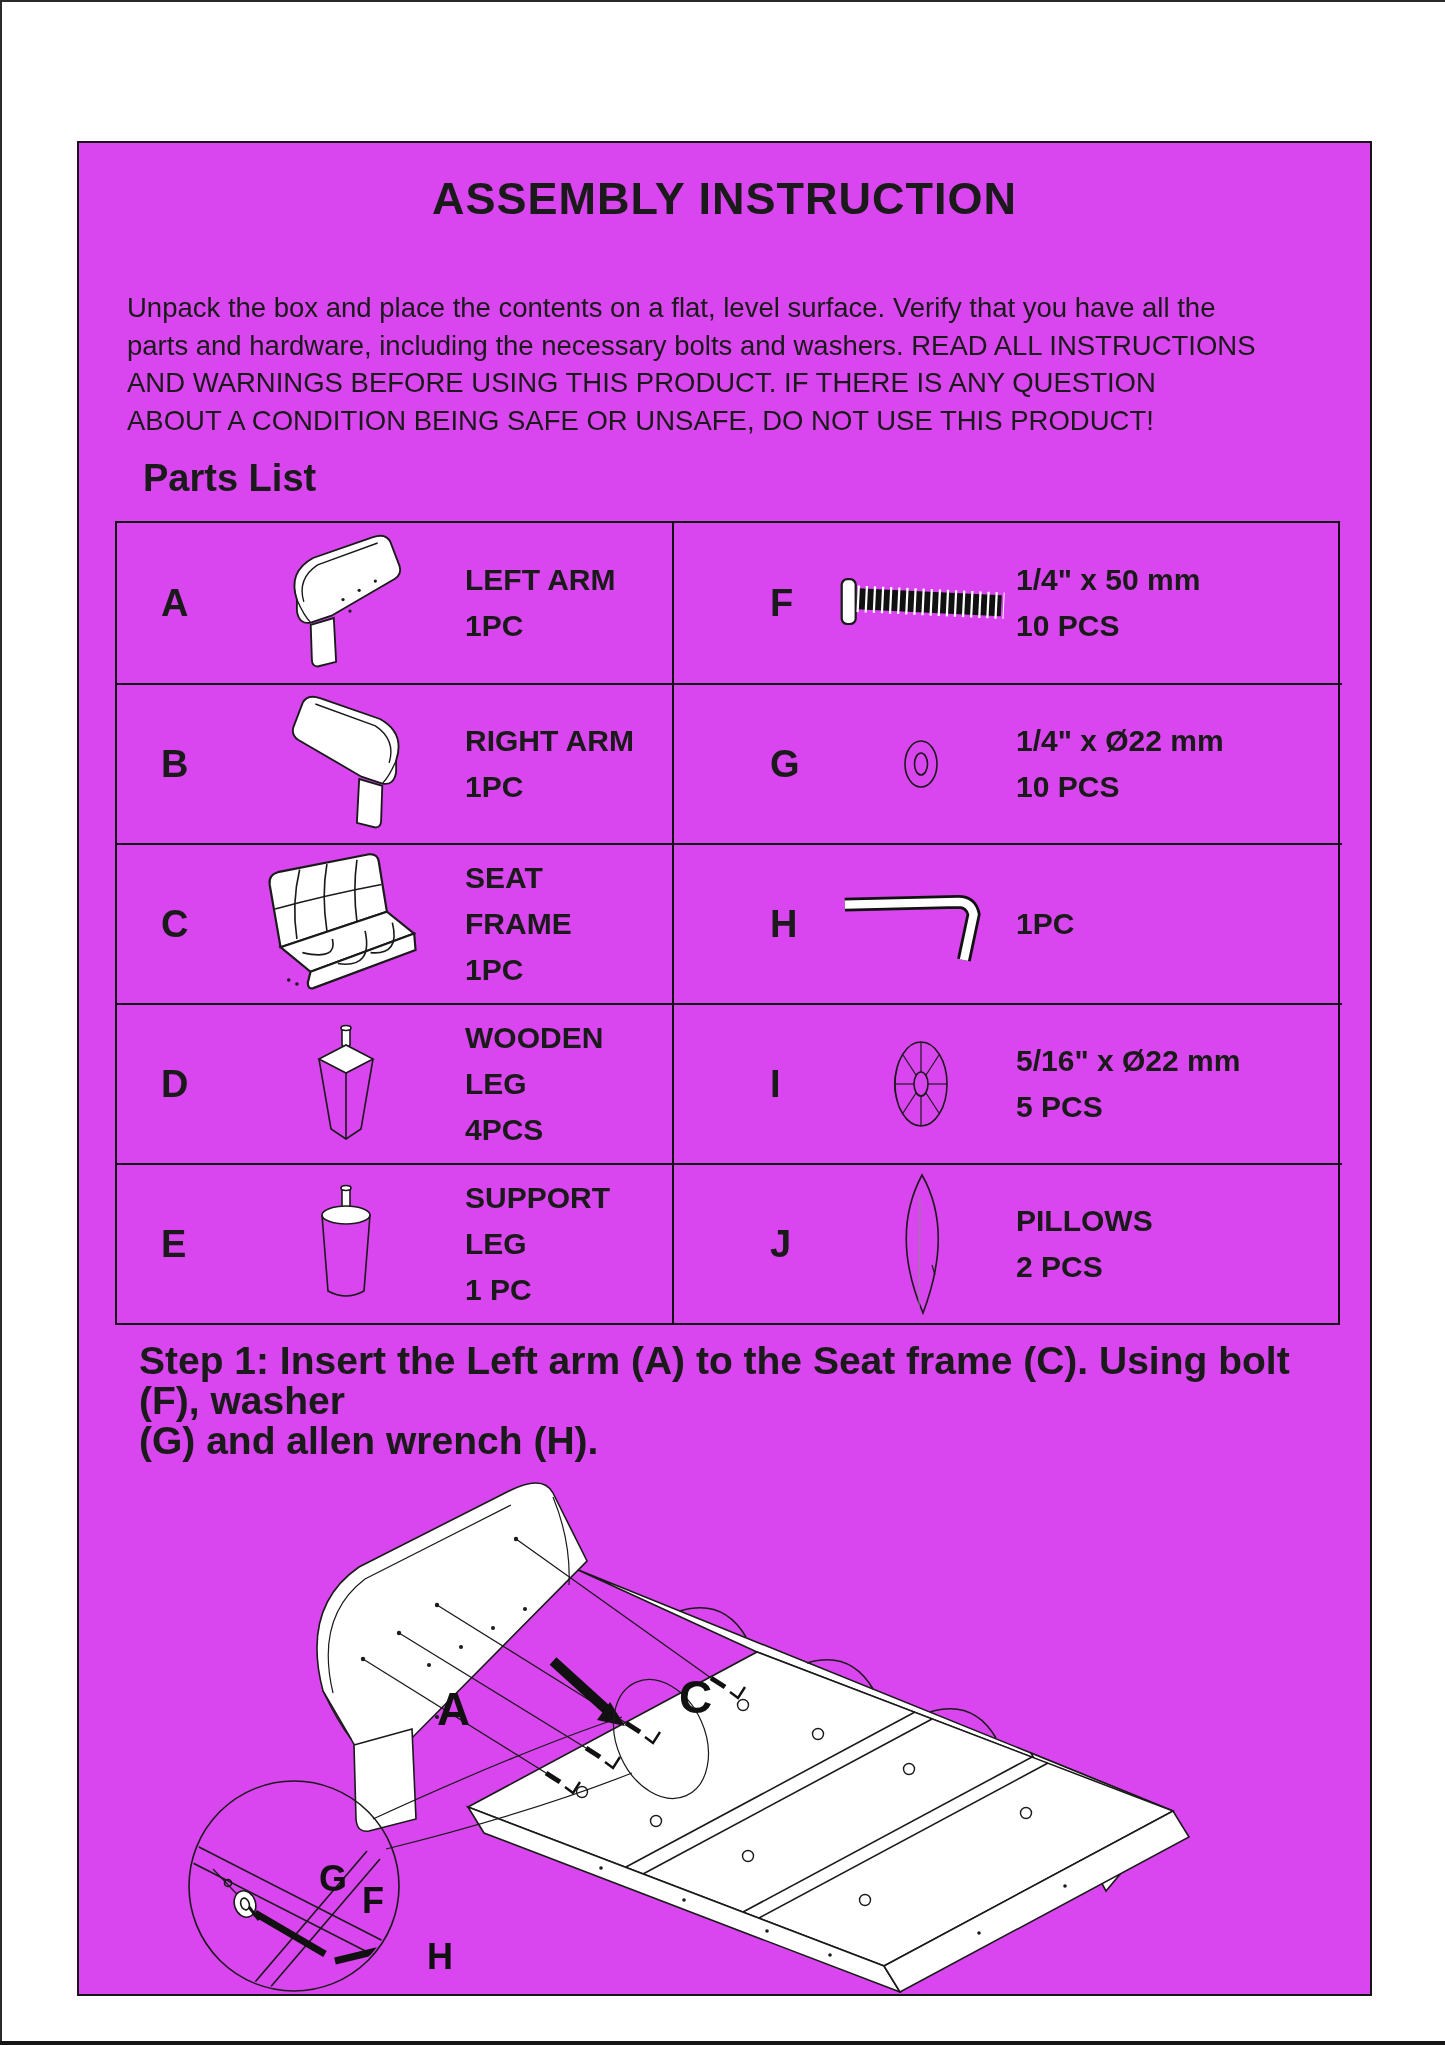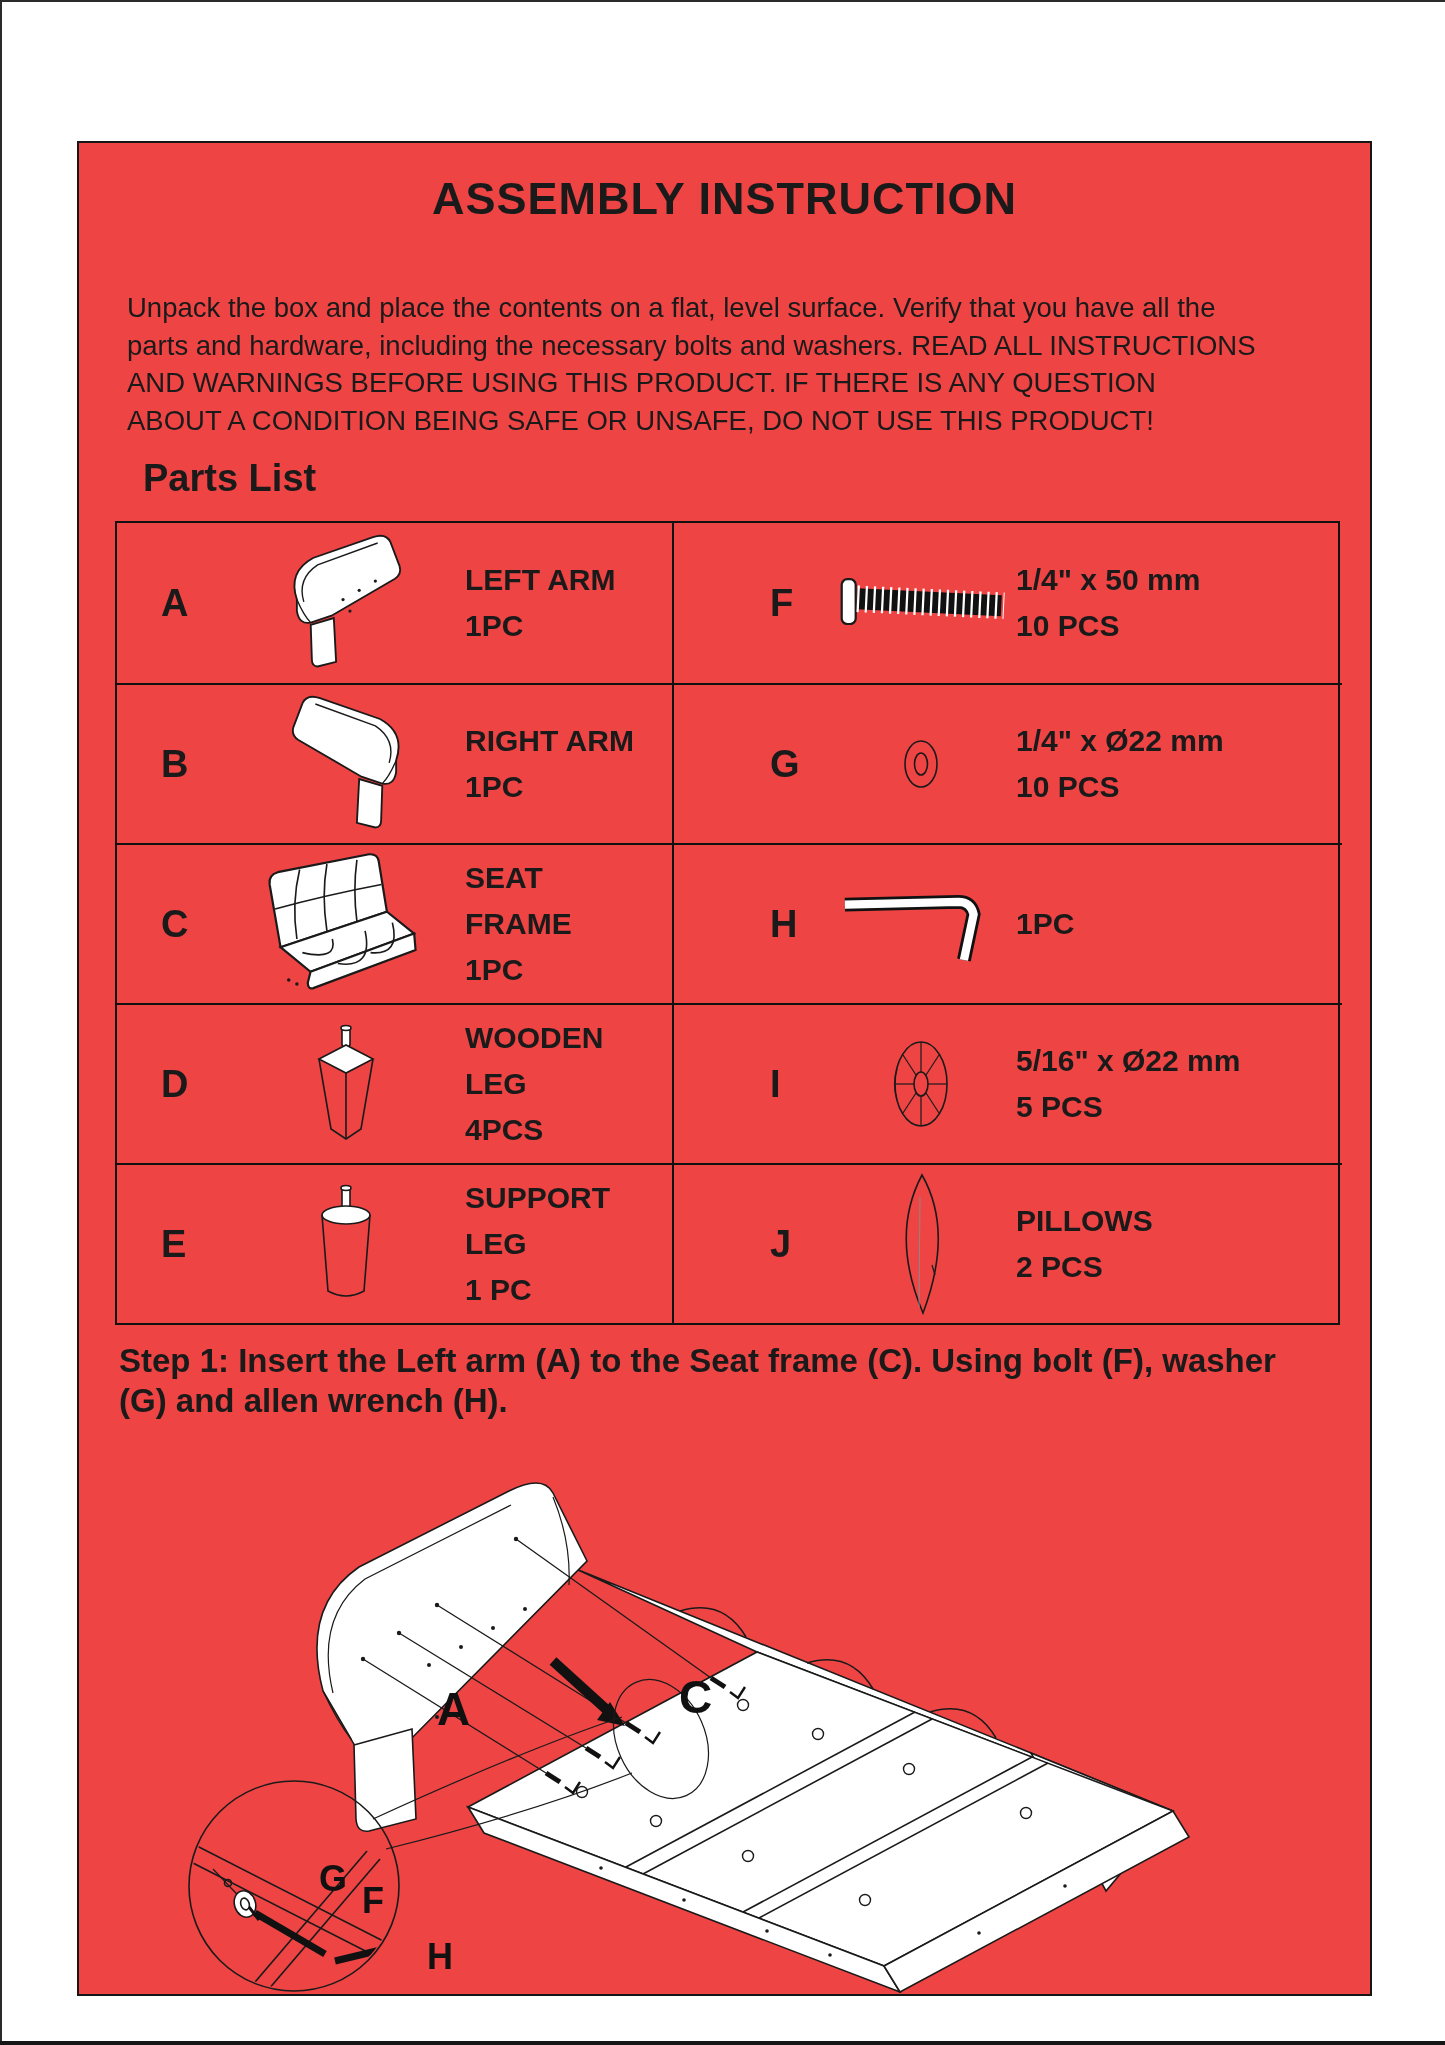--- a/index.html
+++ b/index.html
@@ -7,21 +7,21 @@
     width:1445px;height:2045px;position:relative;background:#ffffff;
     font-family:"Liberation Sans", sans-serif;color:#1a1a1a;overflow:hidden;
   }
   .scan-edge{position:absolute;background:#2b2b2b;}
   #scan-top{top:0;left:0;width:1445px;height:2px;}
   #scan-left{top:0;left:0;width:2px;height:2045px;}
   #scan-bottom{bottom:0;left:0;width:1445px;height:4px;background:#161616;}
 
   .frame{
     position:absolute;left:77px;top:141px;width:1291px;height:1851px;
-    border:2px solid #161616;background:#ef4444;
+    border:2px solid #161616;background:#d946ef;
   }
   .title{
     position:absolute;top:30px;left:0;width:100%;text-align:center;
     font-size:45px;font-weight:bold;letter-spacing:1px;white-space:nowrap;
   }
   .intro{position:absolute;top:146px;left:48px;width:1230px;font-size:27.5px;line-height:37.5px;}
   .parts-heading{position:absolute;top:314px;left:64px;font-size:38px;font-weight:bold;}
 
   .parts-table{
     position:absolute;top:378px;left:36px;width:1225px;
@@ -35,21 +35,21 @@
   .colL .letter{margin-left:44px;width:66px;}
   .colR .letter{margin-left:96px;width:56px;}
   .iconbox{flex:0 0 auto;display:flex;align-items:center;justify-content:center;}
   .colL .iconbox{width:238px;height:158px;}
   .colR .iconbox{width:190px;height:158px;}
   .desc{flex:1 1 auto;font-size:30px;font-weight:bold;line-height:46px;}
   .colL .desc{padding-right:26px;}
   .colR .desc{padding-right:96px;}
   .desc div:empty{display:none;}
 
-  .step-text{position:absolute;top:1198px;left:40px;width:1190px;font-size:33px;font-weight:bold;line-height:40px;}
+  .step-text{position:absolute;top:1198px;left:60px;width:1190px;font-size:39px;font-weight:bold;line-height:40px;}
 
   .diagram{position:absolute;top:1278px;left:22px;}
   svg .ln{stroke:#1a1a1a;fill:none;stroke-width:1.6;}
   svg .fw{stroke:#1a1a1a;fill:#ffffff;stroke-width:1.6;}
   svg .thin{stroke:#1a1a1a;fill:none;stroke-width:1.2;}
   svg text{font-family:"Liberation Sans",sans-serif;font-weight:bold;fill:#111;}
 </style>
 </head>
 <body>
 

